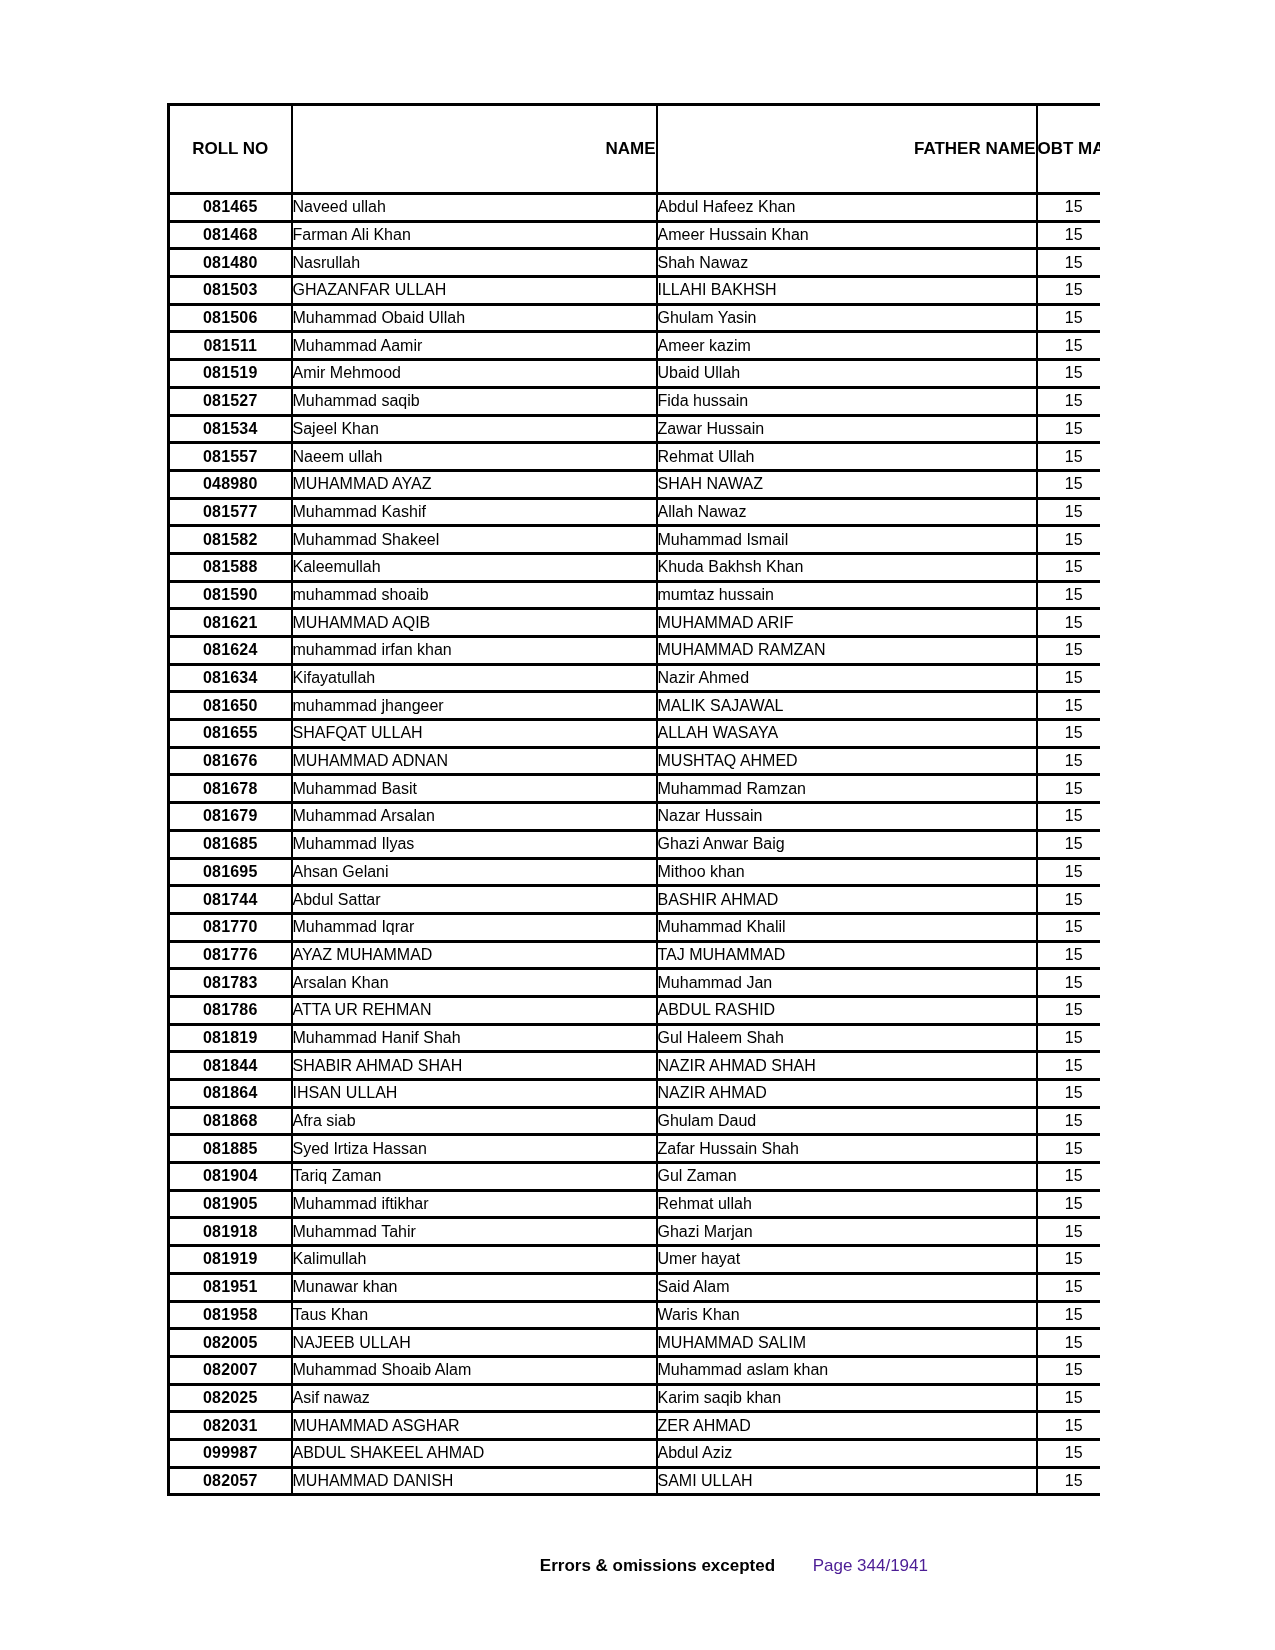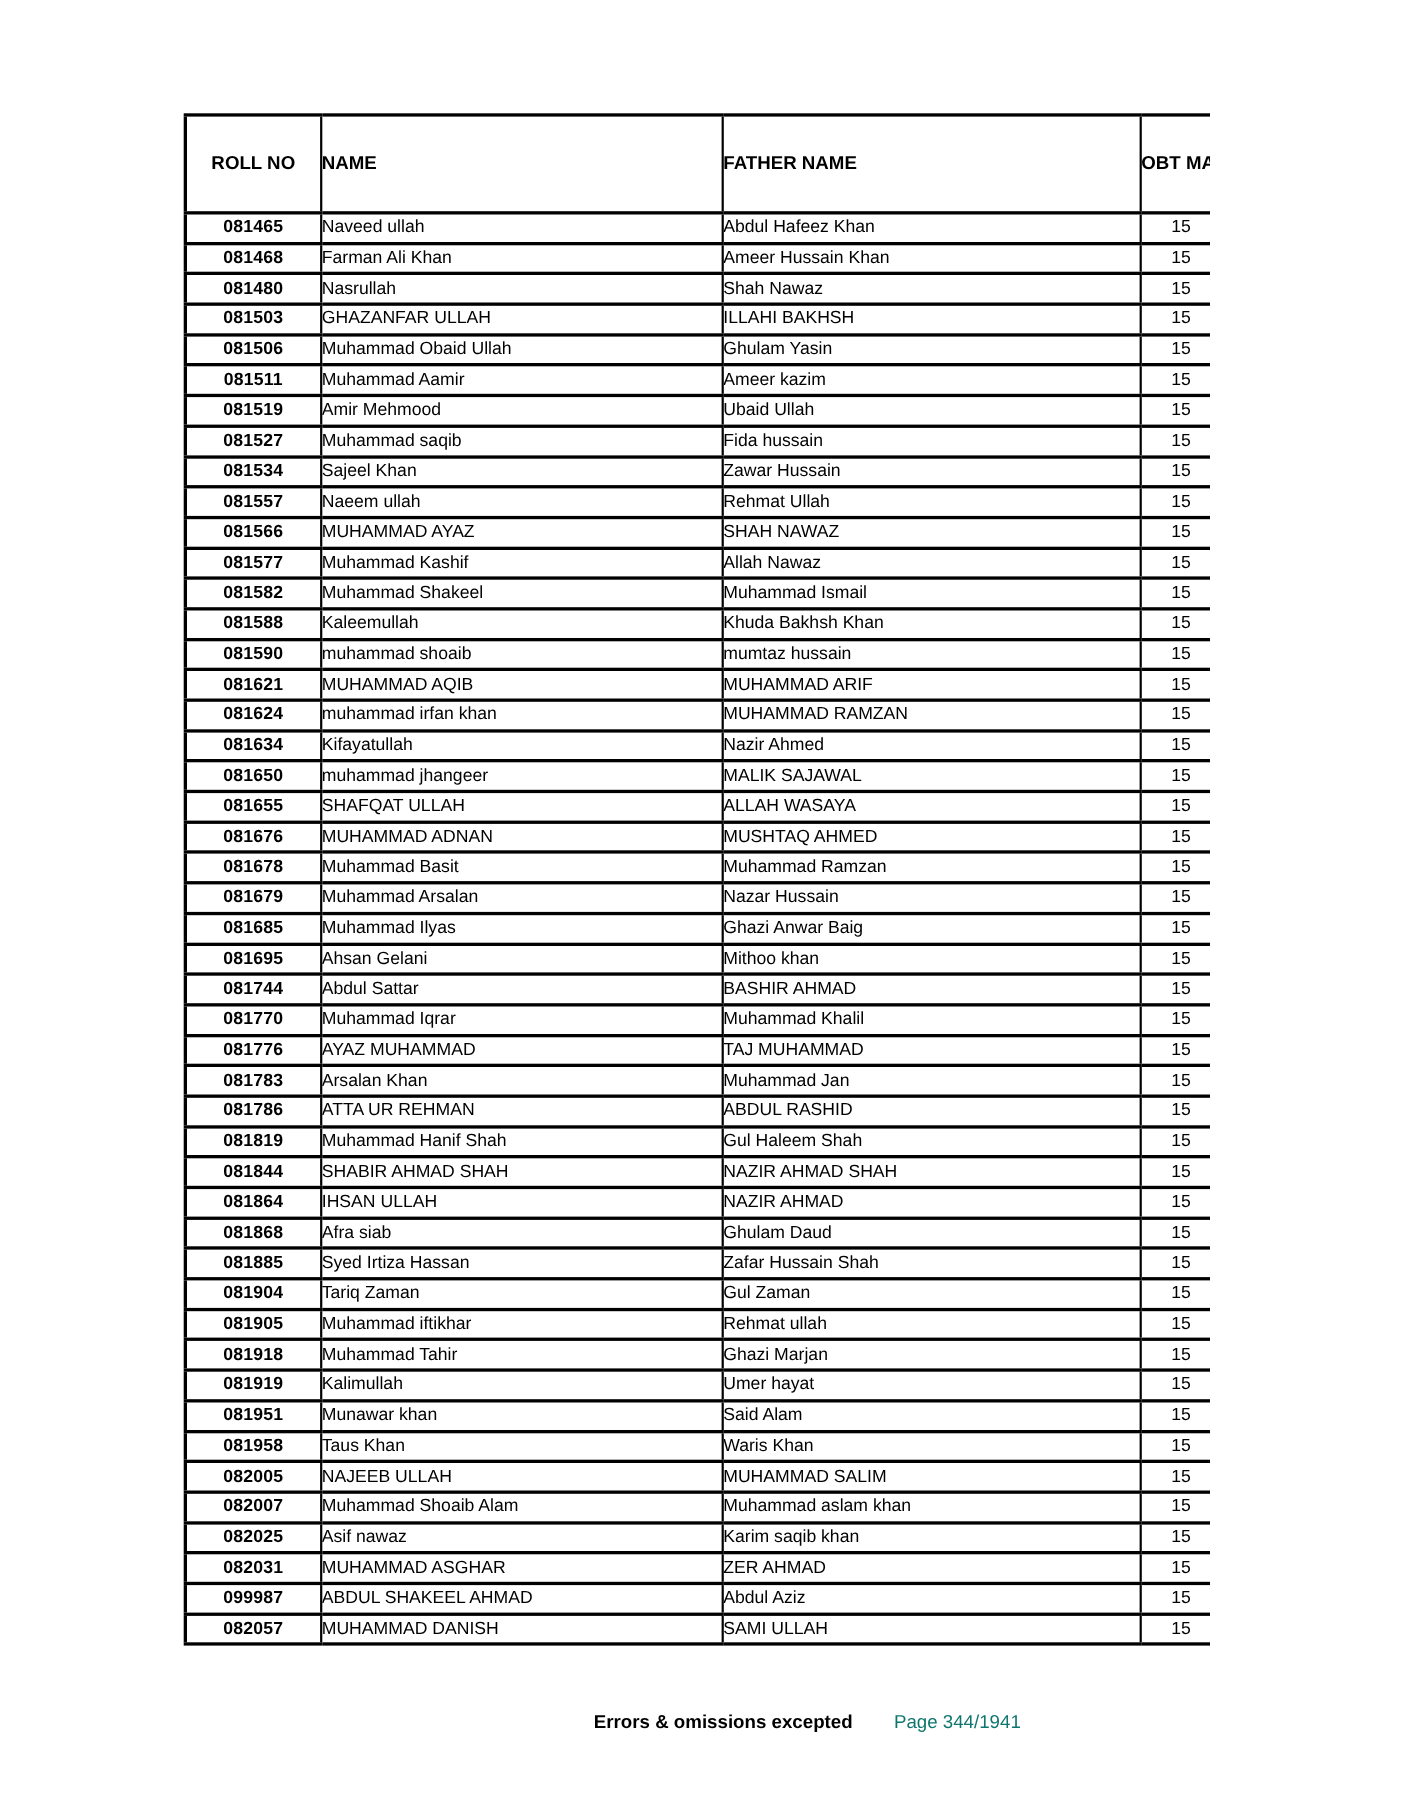--- a/index.html
+++ b/index.html
@@ -35,21 +35,21 @@
     color: #000000;
   }
   table.results thead th {
     height: 86px;
     font-size: 17px;
     font-weight: bold;
     vertical-align: middle;
     line-height: 1.25;
   }
   th.col-roll-h, td.col-roll { text-align: center; }
-  th.col-name-h, th.col-father-h { text-align: left; padding-left: 6px; }
+  th.col-name-h, th.col-father-h { text-align: right; padding-left: 6px; }
   th.col-marks-h { text-align: center; white-space: normal; }
   table.results tbody td {
     height: 24.7px;
     font-size: 16px;
     vertical-align: middle;
   }
   td.col-roll { font-weight: bold; letter-spacing: 0.2px; }
   td.col-name, td.col-father { text-align: left; padding-left: 6px; }
   td.col-marks { text-align: center; }
   .footer-disclaimer {
@@ -62,21 +62,21 @@
     font-weight: bold;
     color: #000000;
     padding-left: 25px;
   }
   .footer-page {
     position: absolute;
     top: 1556px;
     right: 172px;
     font-size: 17px;
     font-weight: normal;
-    color: #0f766e;
+    color: #4c1d95;
   }
 </style>
 </head>
 <body>
 
 <div class="page">
 
   <table class="results">
     <colgroup>
       <col style="width:123px">
@@ -147,21 +147,21 @@
           <td class="col-father">Zawar Hussain</td>
           <td class="col-marks">15</td>
         </tr>
         <tr>
           <td class="col-roll">081557</td>
           <td class="col-name">Naeem ullah</td>
           <td class="col-father">Rehmat Ullah</td>
           <td class="col-marks">15</td>
         </tr>
         <tr>
-          <td class="col-roll">081566</td>
+          <td class="col-roll">048980</td>
           <td class="col-name">MUHAMMAD AYAZ</td>
           <td class="col-father">SHAH NAWAZ</td>
           <td class="col-marks">15</td>
         </tr>
         <tr>
           <td class="col-roll">081577</td>
           <td class="col-name">Muhammad Kashif</td>
           <td class="col-father">Allah Nawaz</td>
           <td class="col-marks">15</td>
         </tr>

